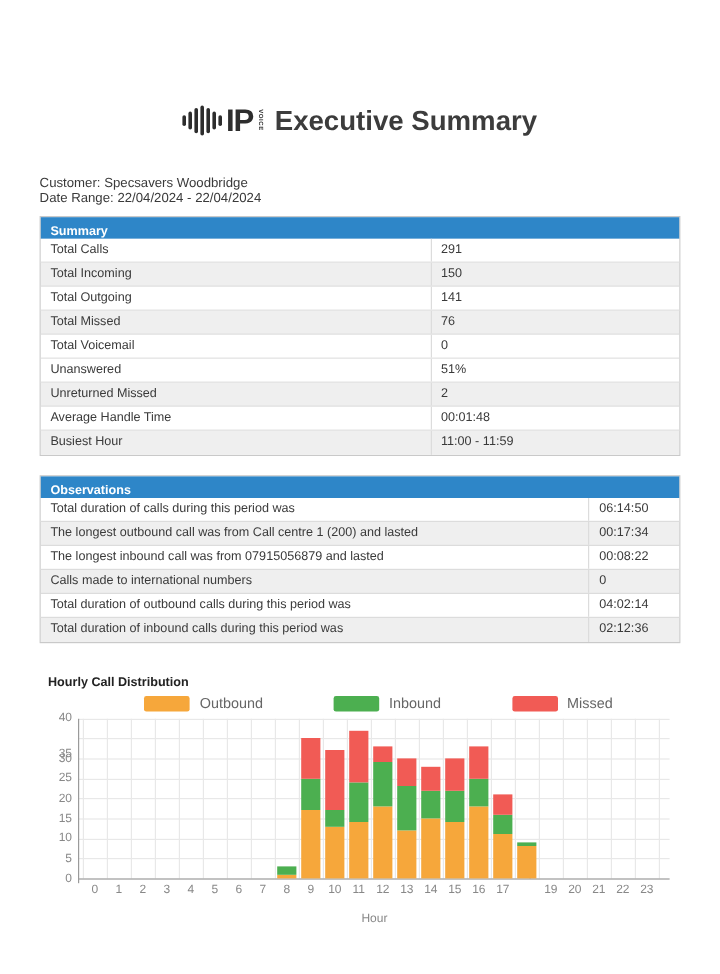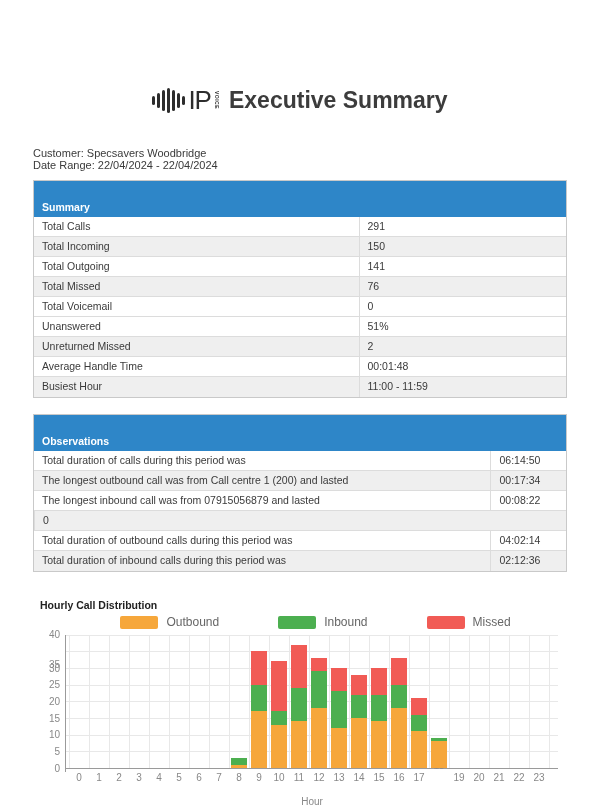--- a/index.html
+++ b/index.html
@@ -4,32 +4,32 @@
 <style>
   * { box-sizing: border-box; margin: 0; padding: 0; }
   html,body { width: 600px; background: #ffffff; font-family: "Liberation Sans", sans-serif; }
   body { height: 812px; position: relative; overflow: hidden; color: #3a3a3a; }
 
   
   .report-header { margin-top: 86px; display: flex; justify-content: center; align-items: center; gap: 9px; height: 28px; }
   .logo { display: flex; align-items: center; gap: 3px; }
   .logo-bars { display: flex; align-items: center; gap: 2px; height: 26px; }
   .logo-bars i { display: block; width: 3px; border-radius: 2px; background: #2d2d2d; }
-  .logo-ip { font-size: 26px; font-weight: normal; color: #2d2d2d; letter-spacing: -1px; }
+  .logo-ip { font-size: 26px; font-weight: bold; color: #2d2d2d; letter-spacing: -1px; }
   .logo-voice { writing-mode: vertical-rl; font-size: 5px; font-weight: bold; color: #2d2d2d; letter-spacing: 0.5px; height: 18px; }
   .page-title { font-size: 23px; font-weight: bold; color: #3c3c3c; }
 
   
   .customer-block { margin: 33px 33px 0 33px; font-size: 11px; line-height: 12px; color: #3a3a3a; }
 
   
   .data-table { margin: 0 33px; border: 1px solid #c9c9c9; }
   .summary-table { margin-top: 9px; }
   .observations-table { margin-top: 16px; }
-  .tbl-header { height: 18px; line-height: 17px; background: #2e86c8; color: #ffffff; font-size: 10.5px; font-weight: bold; padding: 18px 8px; }
+  .tbl-header { height: 18px; line-height: 17px; background: #2e86c8; color: #ffffff; font-size: 10.5px; font-weight: bold; padding: 4px 8px; }
   .tbl-row { display: flex; height: 20px; line-height: 19px; font-size: 10.5px; border-bottom: 1px solid #dcdcdc; background: #ffffff; }
   .tbl-row:last-child { border-bottom: none; }
   .tbl-row.alt { background: #efefef; }
   .cell-label { padding: 0 8px; overflow: hidden; white-space: nowrap; }
   .cell-value { padding: 0 8px; border-left: 1px solid #dcdcdc; overflow: hidden; white-space: nowrap; }
   .summary-table .cell-label { width: 61%; }
   .summary-table .cell-value { width: 39%; }
   .observations-table .cell-label { width: 85.8%; }
   .observations-table .cell-value { width: 14.2%; }
 
@@ -125,20 +125,21 @@
       </div>
       <div class="tbl-row alt">
         <div class="cell-label">The longest outbound call was from Call centre 1 (200) and lasted</div>
         <div class="cell-value">00:17:34</div>
       </div>
       <div class="tbl-row">
         <div class="cell-label">The longest inbound call was from 07915056879 and lasted</div>
         <div class="cell-value">00:08:22</div>
       </div>
       <div class="tbl-row alt">
+        <div class="cell-label">Calls made to international numbers</div>
         <div class="cell-value">0</div>
       </div>
       <div class="tbl-row">
         <div class="cell-label">Total duration of outbound calls during this period was</div>
         <div class="cell-value">04:02:14</div>
       </div>
       <div class="tbl-row alt">
         <div class="cell-label">Total duration of inbound calls during this period was</div>
         <div class="cell-value">02:12:36</div>
       </div>

